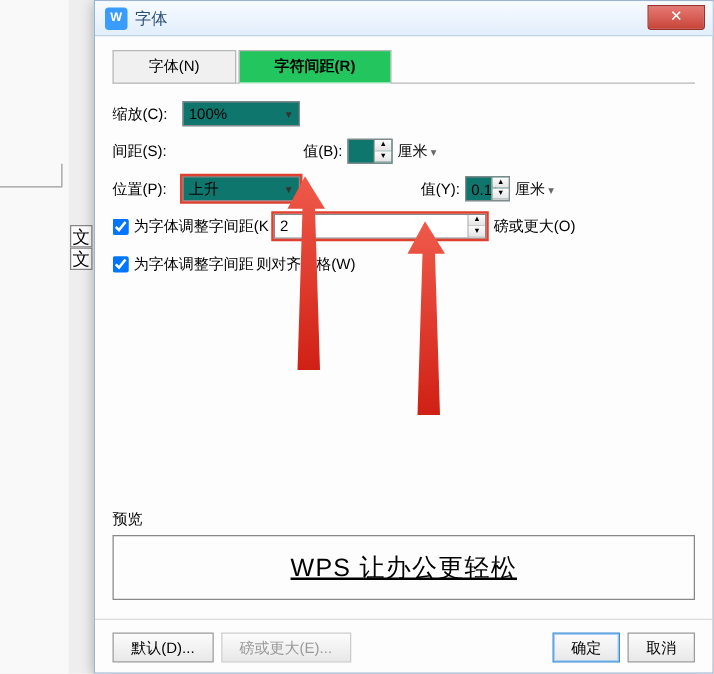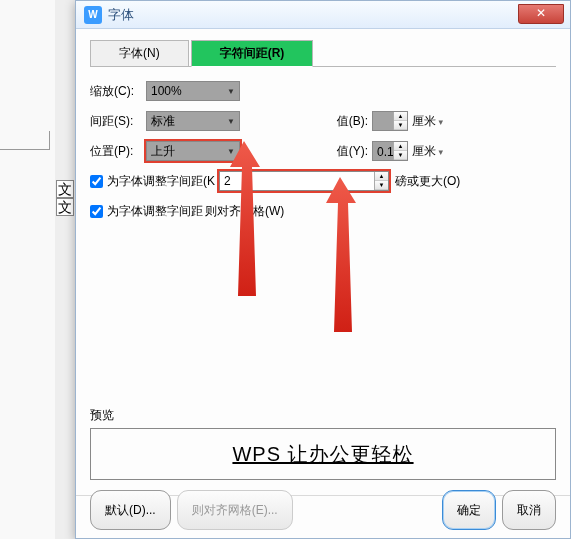--- a/index.html
+++ b/index.html
@@ -109,21 +109,21 @@
 .form-row {
   display: flex;
   align-items: center;
   margin-bottom: 6px;
   height: 24px;
 }
 .label { width: 56px; text-align: left; }
 .label-r { width: 48px; text-align: right; margin-left: 12px; margin-right: 4px;}
 .combo, .spinner, .textinput {
   border: 1px solid #888;
-  background: #a3a3a3;
+  background: #0f766e;
   height: 20px;
   display: flex;
   align-items: center;
   position: relative;
 }
 .combo { width: 94px; padding: 0 4px; }
 .combo::after {
   content: "▼";
   font-size: 8px;
   position: absolute;
@@ -188,23 +188,23 @@
 .button-row {
   position: absolute;
   left: 14px; right: 14px; bottom: 8px;
   display: flex;
   align-items: center;
   gap: 6px;
 }
 .btn {
   border: 1px solid #9a9a9a;
   background: linear-gradient(#fcfcfc,#e8e8e8);
-  height: 40px;
+  height: 24px;
   padding: 0 14px;
-  border-radius: 11px;
+  border-radius: 0;
   cursor: pointer;
   display: flex;
   align-items: center;
 }
 .btn.disabled { color: #999; border-color: #ccc; }
 .btn.primary { border-color: #3b8bd6; box-shadow: 0 0 0 1px #a6cff3 inset; }
 .spacer { flex: 1; }
 .hr-line {
   position: absolute;
   left: 0; right: 0; bottom: 42px;
@@ -243,23 +243,20 @@
 
     <div class="form-row">
       <div class="label">缩放(C):</div>
       <div class="combo">
           <span>100%</span>
         </div>
     </div>
 
     <div class="form-row">
       <div class="label">间距(S):</div>
-      <div class="combo">
-          <span>标准</span>
-        </div>
       <div class="label-r" style="margin-left:80px">值(B):</div>
       <div class="spinner">
         <span></span>
         <div class="spinbtns">
             <div>▲</div>
             <div>▼</div>
           </div>
       </div>
       <div class="unit">厘米</div>
     </div>
@@ -316,19 +313,19 @@
       <div class="preview-label">预览</div>
       <div class="preview-box">
         <span>WPS 让办公更轻松</span>
       </div>
     </div>
 
     <div class="hr-line"></div>
 
     <div class="button-row">
       <div class="btn">默认(D)...</div>
-      <div class="btn disabled">则对齐网格(E)...</div>
+      <div class="btn disabled">磅或更大(E)...</div>
       <div class="spacer"></div>
       <div class="btn primary">确定</div>
       <div class="btn">取消</div>
     </div>
   </div>
 </div>
 
 </body></html>

